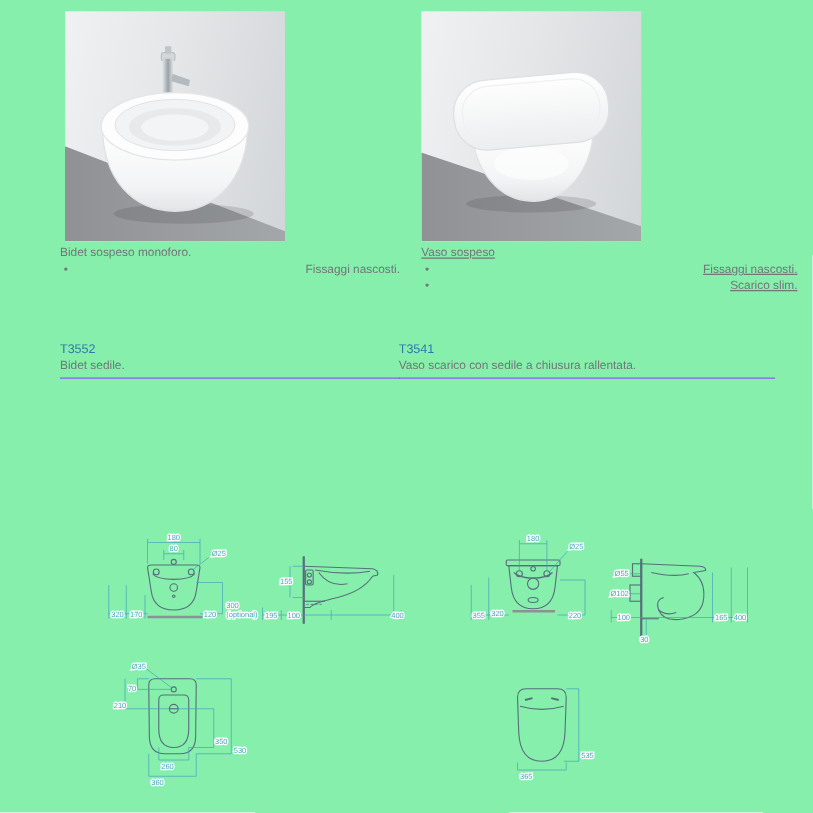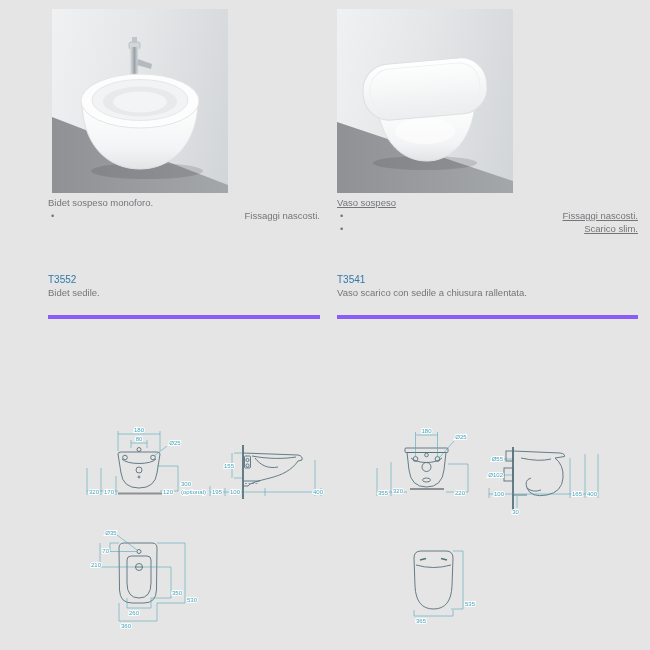--- a/index.html
+++ b/index.html
@@ -1,38 +1,38 @@
 <!DOCTYPE html>
 <html><head>
 <meta charset="utf-8">
 <style>
   html,body{margin:0;padding:0;background:#ffffff;}
   .page{
-    position:relative;width:650px;height:650px;background:#e5e5e5;
+    position:relative;width:650px;height:650px;background:#86efac;
     font-family:"Liberation Sans", sans-serif;overflow:hidden;
   }
   
   .photo{
     position:absolute;width:176px;height:184px;
     background:linear-gradient(102deg,#f0f1f3 0%,#e4e6e8 45%,#d2d5d7 100%);
     overflow:hidden;
   }
   .photo-left{left:52px;top:9px;}
   .photo-right{left:337px;top:9px;}
   
   .desc-block{position:absolute;color:#737578;font-size:9.5px;line-height:13px;}
   .desc-left{left:48px;top:196px;width:272px;}
   .desc-right{left:337px;top:196px;width:301px;text-decoration:underline;}
   .bullets{list-style:none;margin:0;padding:0;}
   .bullets li{position:relative;padding-left:13px;text-align:right;}
   .bullets li::before{content:"\2022";position:absolute;left:3px;top:0;color:#737578;}
   .variants{position:absolute;}
   .variants-left{left:48px;top:274px;width:272px;}
-  .variants-right{left:337px;top:274px;width:301px;}
-  .variant{border-bottom:4px solid #8b5cf6;padding-bottom:16px;margin-bottom:9px;}
+  .variants-right{left:319px;top:274px;width:301px;}
+  .variant{border-bottom:1px solid #8b5cf6;padding-bottom:3px;margin-bottom:9px;}
   .variant .code{color:#3078ab;font-size:10px;line-height:12px;}
   .variant .name{color:#737578;font-size:9.5px;line-height:12px;margin-top:1px;}
   
   .drawing{position:absolute;overflow:visible;}
   .dw-a{left:85px;top:418px;}
   .dw-b{left:208px;top:443px;}
   .dw-c{left:375px;top:418px;}
   .dw-d{left:487px;top:438px;}
   .dw-e{left:88px;top:524px;}
   .dw-f{left:405px;top:528px;}

